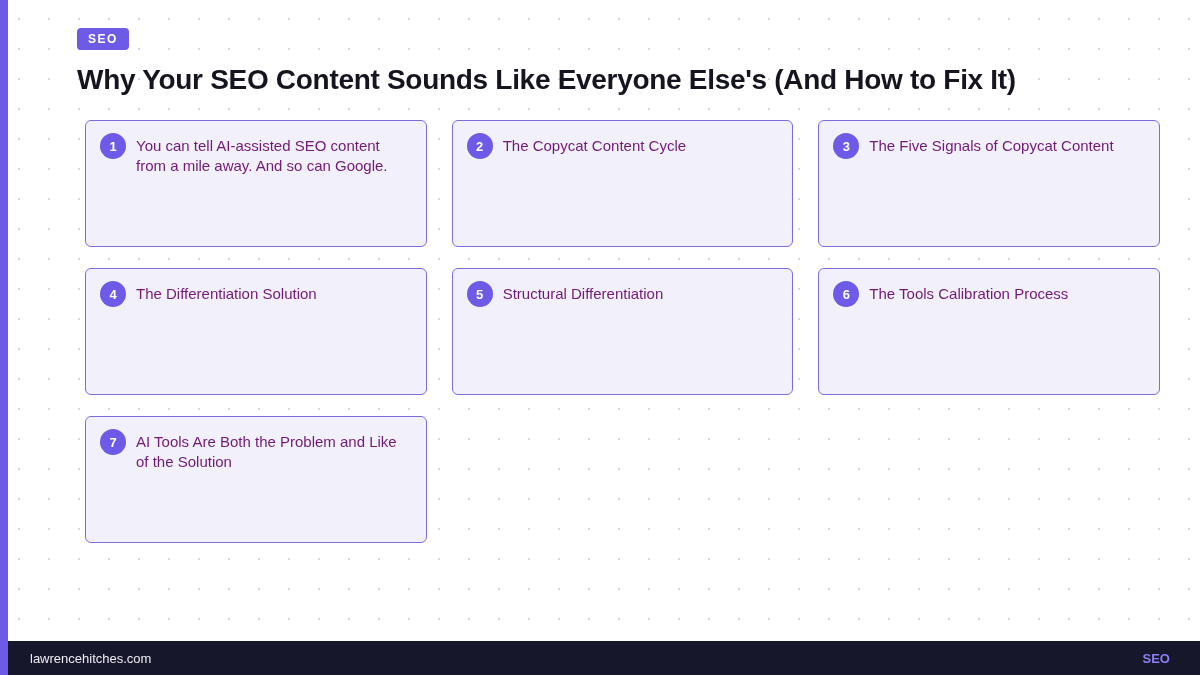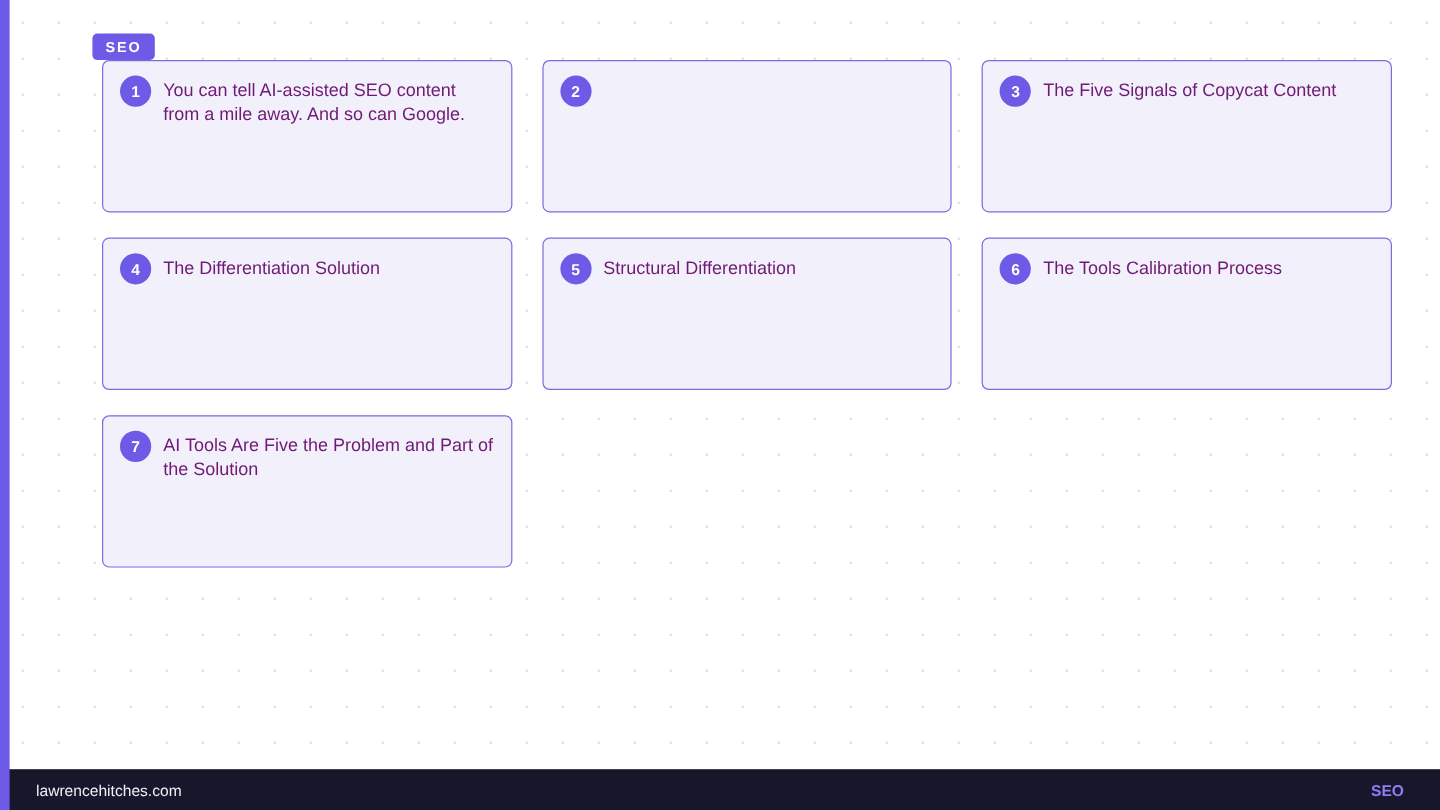--- a/index.html
+++ b/index.html
@@ -109,30 +109,32 @@
   }
 </style>
 </head>
 <body>
 
 <div class="page">
   <div class="left-stripe"></div>
 
   <div class="content">
     <span class="badge">SEO</span>
+    <h1 class="title">Why Your SEO Content Sounds Like Everyone Else's (And How to Fix It)</h1>
 
     <div class="grid">
 
       <div class="card">
         <span class="num">1</span>
         <span class="card-title">You can tell AI-assisted SEO content from a mile away. And so can Google.</span>
       </div>
 
       <div class="card">
         <span class="num">2</span>
+        <span class="card-title">The Copycat Content Cycle</span>
       </div>
 
       <div class="card">
         <span class="num">3</span>
         <span class="card-title">The Five Signals of Copycat Content</span>
       </div>
 
       <div class="card">
         <span class="num">4</span>
         <span class="card-title">The Differentiation Solution</span>
@@ -143,21 +145,21 @@
         <span class="card-title">Structural Differentiation</span>
       </div>
 
       <div class="card">
         <span class="num">6</span>
         <span class="card-title">The Tools Calibration Process</span>
       </div>
 
       <div class="card">
         <span class="num">7</span>
-        <span class="card-title">AI Tools Are Five the Problem and Part of the Solution</span>
+        <span class="card-title">AI Tools Are Both the Problem and Like of the Solution</span>
       </div>
 
     </div>
   </div>
 
   <div class="footer">
     <span class="footer-site">lawrencehitches.com</span>
     <span class="footer-tag">SEO</span>
   </div>
 </div>

